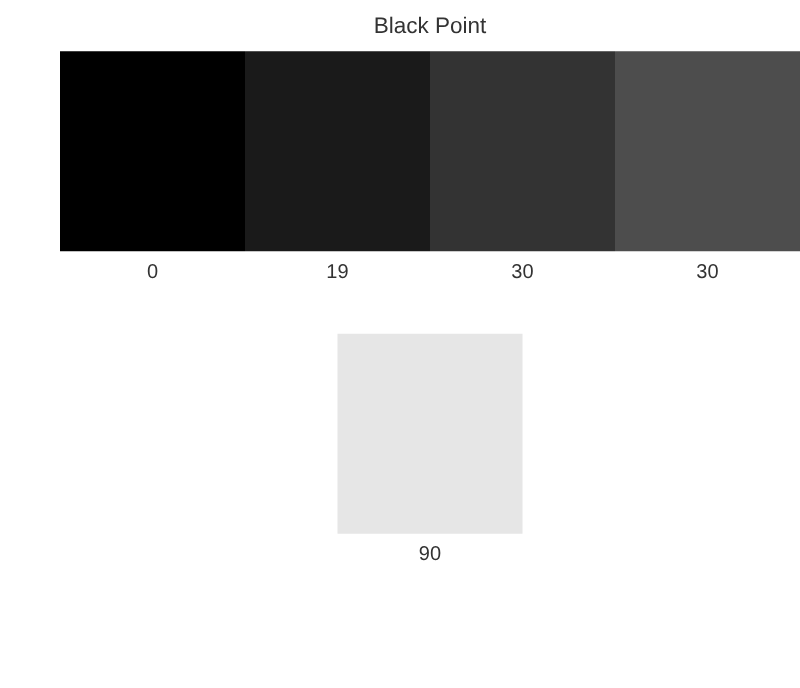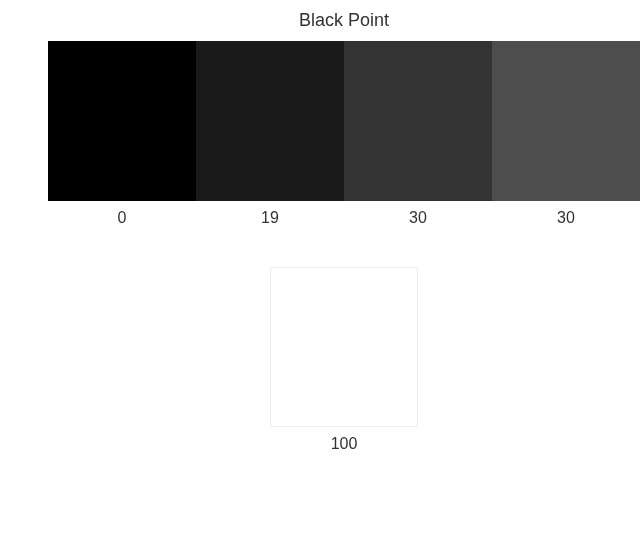--- a/index.html
+++ b/index.html
@@ -93,17 +93,17 @@
       </div>
     </div>
 </div>
 
 <div class="spacer"></div>
 
 <div class="section">
   <div class="swatches-row">
 
       <div class="swatch-item">
-        <div class="swatch wp-100"></div>
-        <div class="swatch-label">100</div>
+        <div class="swatch wp-90"></div>
+        <div class="swatch-label">90</div>
       </div>
     </div>
 </div>
 
 </body></html>

